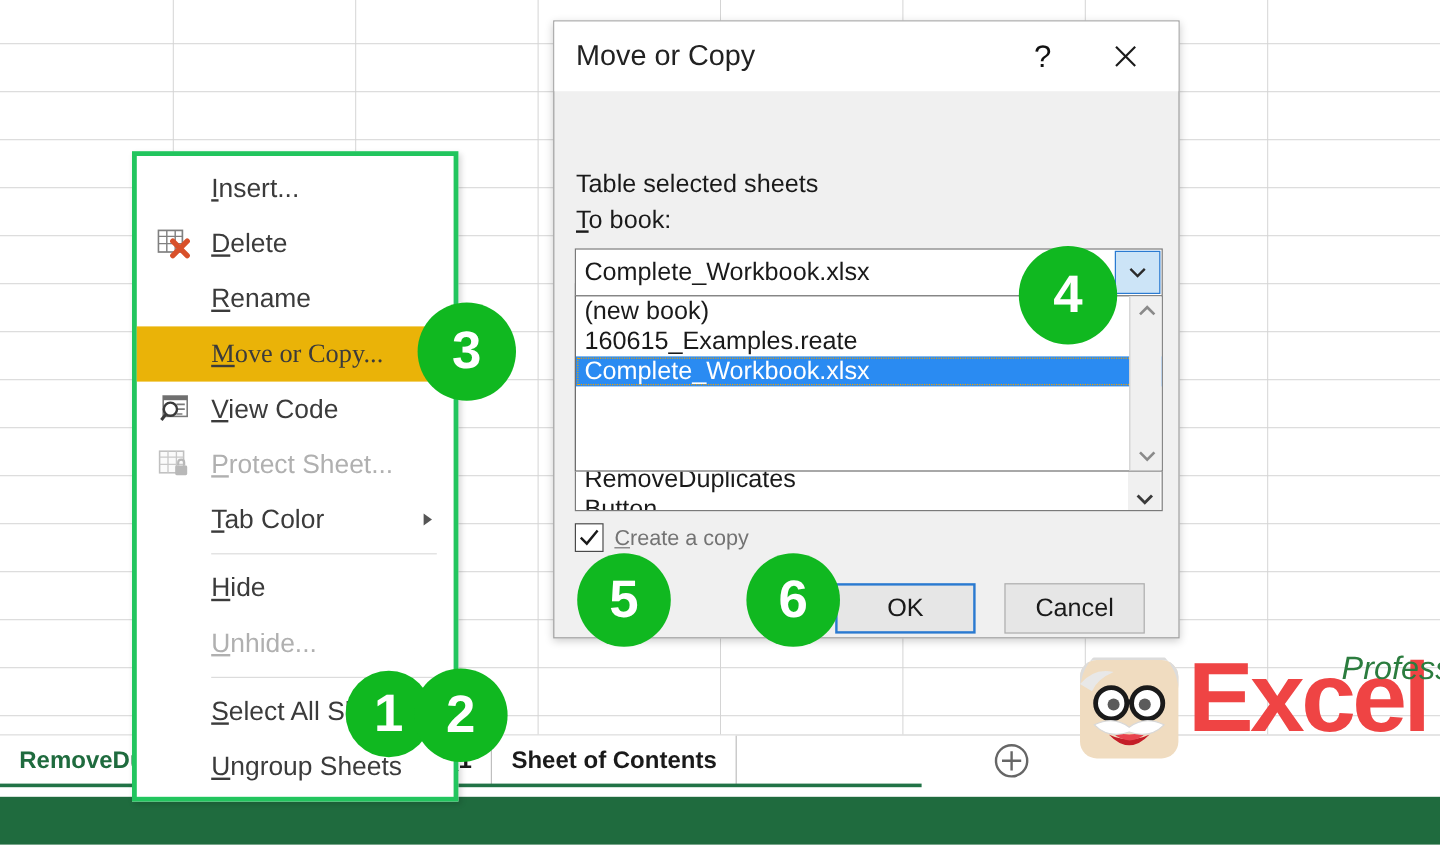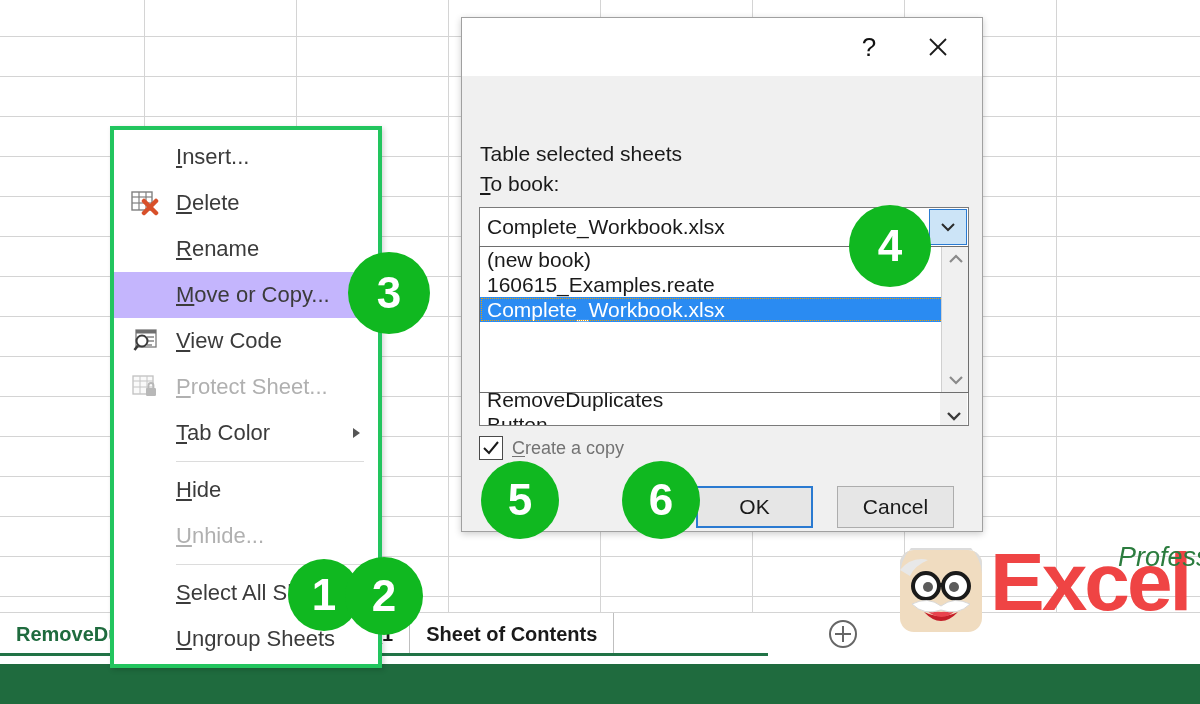--- a/index.html
+++ b/index.html
@@ -60,21 +60,21 @@
     padding:4px 0 2px 0;
     z-index:20;
   }
   .mi{
     position:relative; height:46px; display:flex; align-items:center;
     padding-left:0; font-size:22px; color:#3b3b3b;
   }
   .mi .ico{ width:62px; height:46px; display:flex; align-items:center; justify-content:center; flex:0 0 62px; }
   .mi .lbl{ white-space:nowrap; }
   .mi.disabled .lbl{ color:#b0b0b0; }
-  .mi.highlight{ background:#c4b5fd; }
+  .mi.highlight{ background:#eab308;font-family:Liberation Serif, serif; }
   .mi .arrow{ position:absolute; right:18px; top:50%; transform:translateY(-50%);
     width:0;height:0;border-left:7px solid #555;border-top:5px solid transparent;border-bottom:5px solid transparent; }
   .msep{ height:1px; background:#dcdcdc; margin:5px 14px 5px 62px; }
   u{ text-decoration:underline; text-underline-offset:2px; }
 
   
   #dlg{
     position:absolute; left:461px; top:17px; width:522px; height:515px;
     background:#f0f0f0;
     border:1px solid #a0a0a0;
@@ -310,20 +310,21 @@
 
   <div class="mi">
     <span class="ico"></span>
     <span class="lbl"><u>U</u>ngroup Sheets</span>
   </div>
 </div>
 
 <div id="dlg">
 
   <div id="dlg-title">
+    <span class="t">Move or Copy</span>
     <span id="dlg-help">?</span>
     <span id="dlg-close">
       <svg width="24" height="24" viewBox="0 0 24 24">
         <line x1="4" y1="4" x2="20" y2="20" stroke="#1a1a1a" stroke-width="1.8"></line>
         <line x1="20" y1="4" x2="4" y2="20" stroke="#1a1a1a" stroke-width="1.8"></line>
       </svg>
     </span>
   </div>
 
   <div id="dlg-body">

